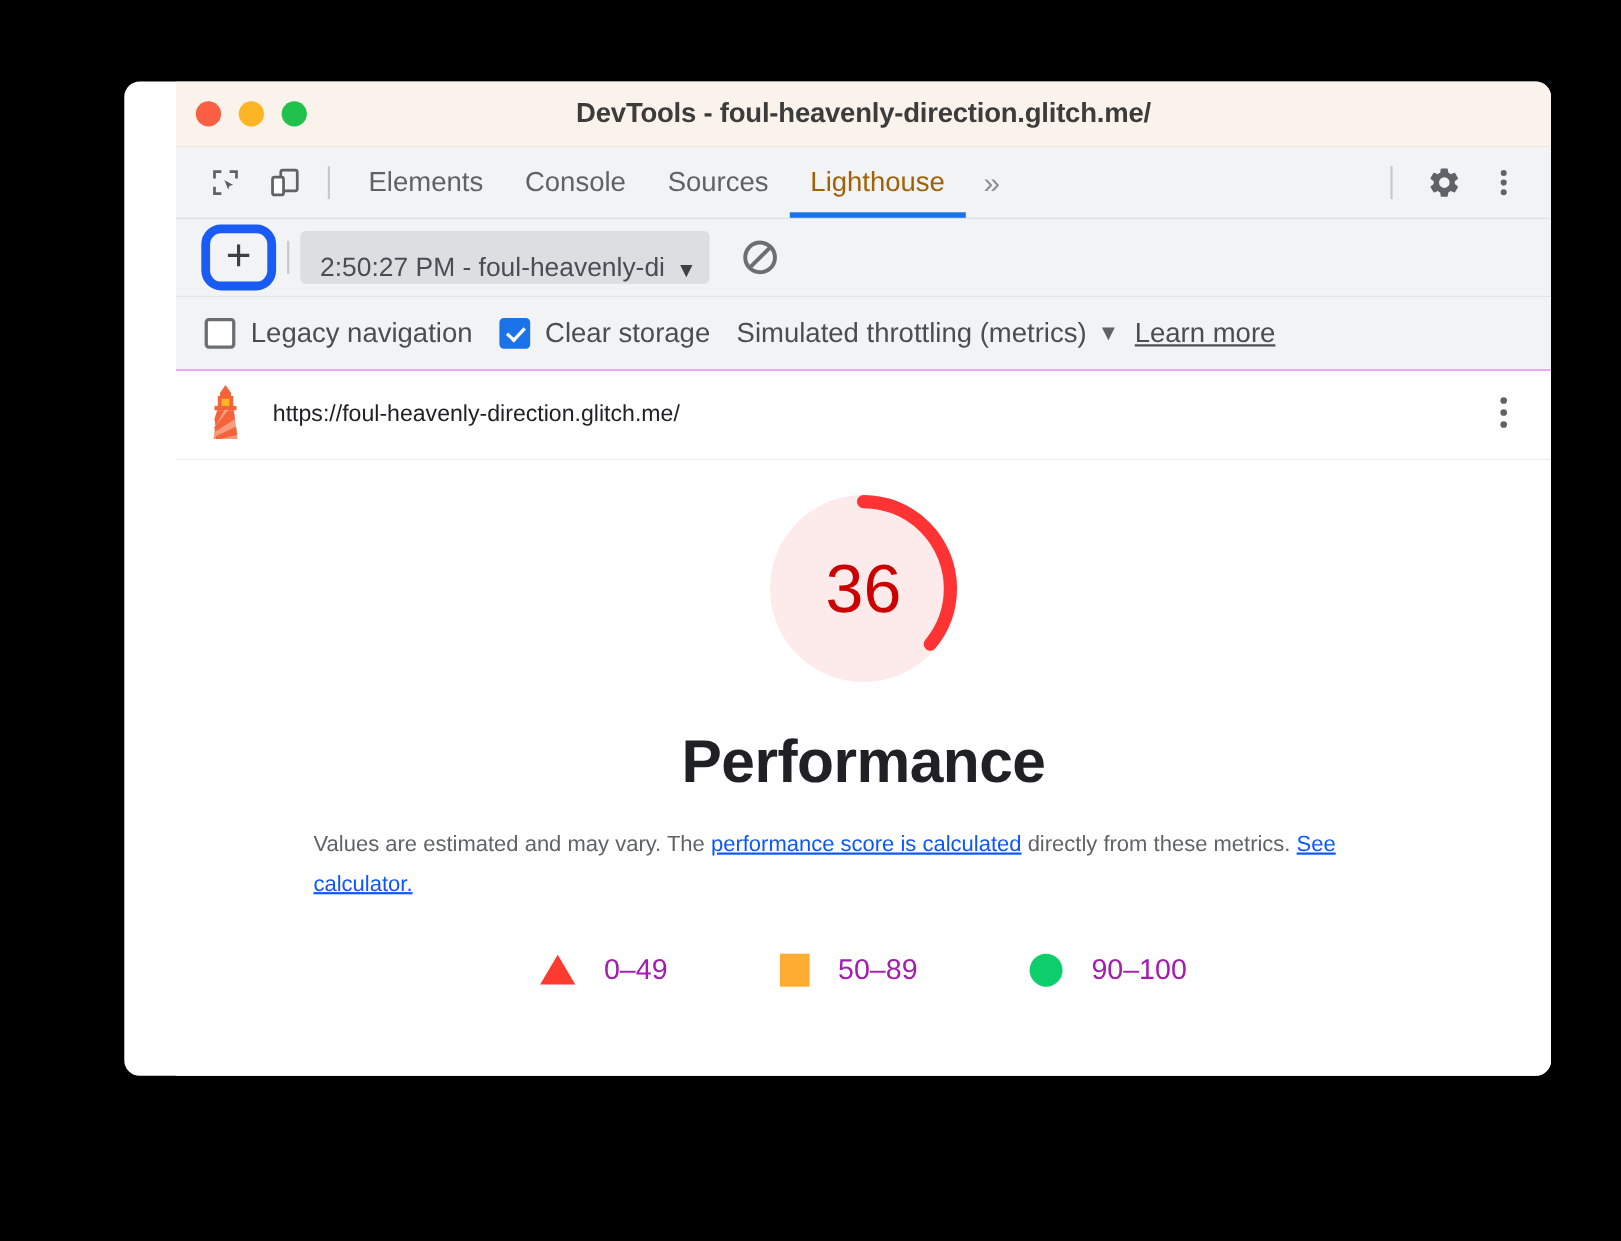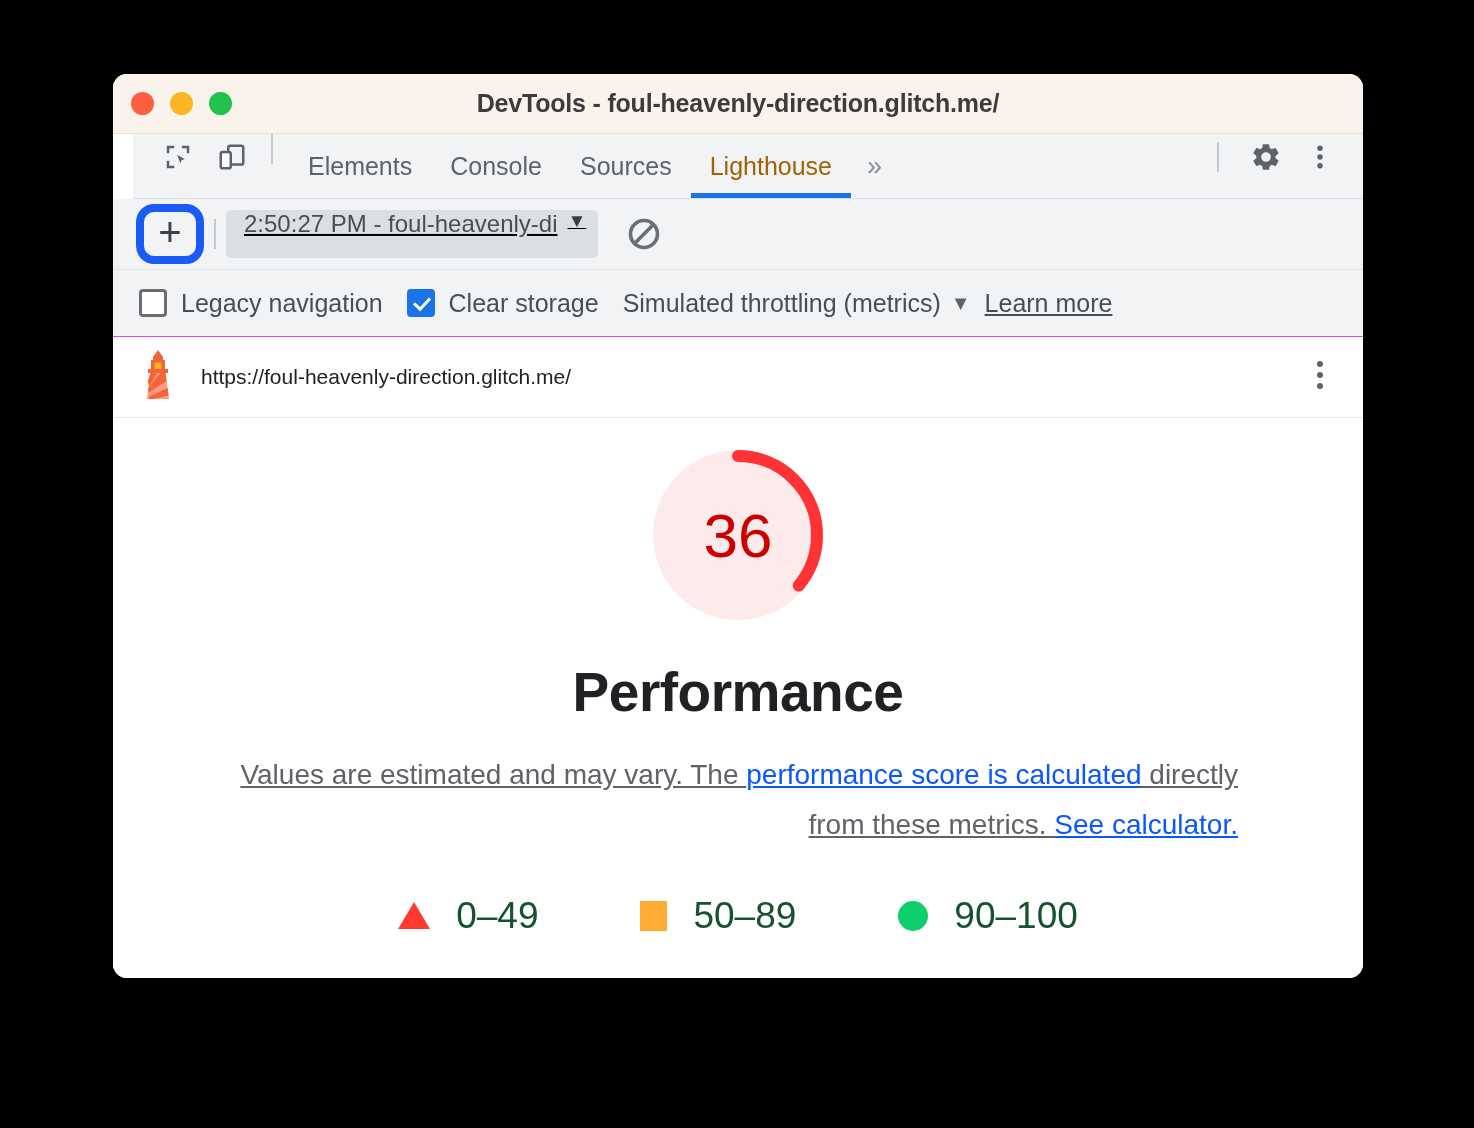--- a/index.html
+++ b/index.html
@@ -23,20 +23,21 @@
   #window {
     position: absolute;
     left: 113px;
     top: 74px;
     width: 1250px;
     height: 904px;
     background: #ffffff;
     border-radius: 14px;
     overflow: hidden;
     box-shadow: 0 0 0 0 rgba(0,0,0,0);
+    padding-left: 47px;
   }
 
   
   #titlebar {
     position: relative;
     height: 59px;
     background: #faf3eb;
     border-bottom: 1px solid #e8e1d9;
     display: flex;
     align-items: center;
@@ -66,23 +67,22 @@
     letter-spacing: -0.2px;
     pointer-events: none;
   }
 
   
   #tabbar {
     height: 64px;
     background: #f1f3f4;
     border-bottom: 1px solid #dadce0;
     display: flex;
-    align-items: flex-start;
-    position: relative;
-    margin-left: 20px;
+    align-items: center;
+    position: relative;
   }
   .tb-icon {
     width: 46px;
     height: 46px;
     display: flex;
     align-items: center;
     justify-content: center;
     margin-left: 8px;
     border-radius: 4px;
   }
@@ -164,25 +164,24 @@
     width: 2px;
     height: 30px;
     background: #c6c9cc;
     margin: 0 10px 0 10px;
   }
   #report-select {
     background: #dcdfe2;
     border-radius: 5px;
     height: 48px;
     display: flex;
-    align-items: flex-start;
+    align-items: flex-end;
     padding: 0 12px 0 18px;
     max-width: 437px;
     box-sizing: border-box;
-    text-decoration: underline;
   }
   #report-select-text {
     font-size: 24px;
     color: #4a4e52;
     white-space: nowrap;
     overflow: hidden;
     text-overflow: clip;
     max-width: 380px;
   }
   .caret {
@@ -301,42 +300,41 @@
   #category-title {
     margin-top: 30px;
     font-size: 55px;
     font-weight: bold;
     color: #202124;
     letter-spacing: -0.5px;
   }
   #desc {
     margin-top: 26px;
     width: 1000px;
-    text-align: right;
-    font-size: 28px;
+    text-align: left;
+    font-size: 20px;
     line-height: 1.8;
     color: #5f6368;
-    text-decoration: underline;
   }
   #desc a {
     color: #0b57ff;
     text-decoration: underline;
   }
   #legend {
     margin-top: 44px;
     display: flex;
     align-items: center;
     gap: 0;
   }
   .legend-item {
     display: flex;
     align-items: center;
     margin-right: 102px;
-    font-size: 37px;
-    color: #14532d;
+    font-size: 26px;
+    color: #a21caf;
   }
   .legend-item:last-child { margin-right: 0; }
   .legend-mark { margin-right: 26px; display: flex; align-items: center; }
   .tri {
     width: 0; height: 0;
     border-left: 16px solid transparent;
     border-right: 16px solid transparent;
     border-bottom: 27px solid #ff3b30;
   }
   .sq {

